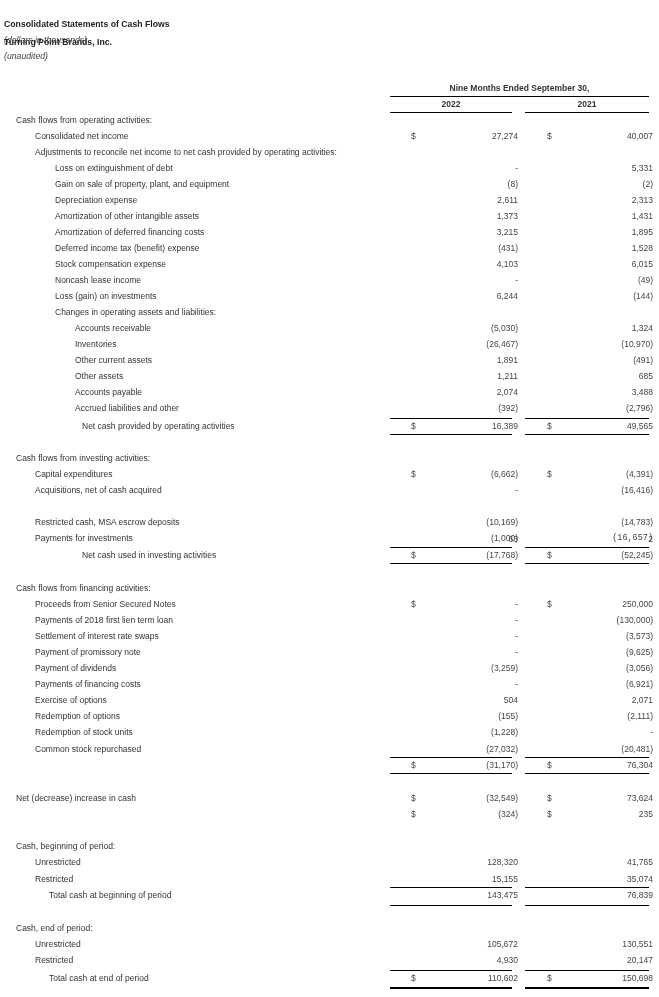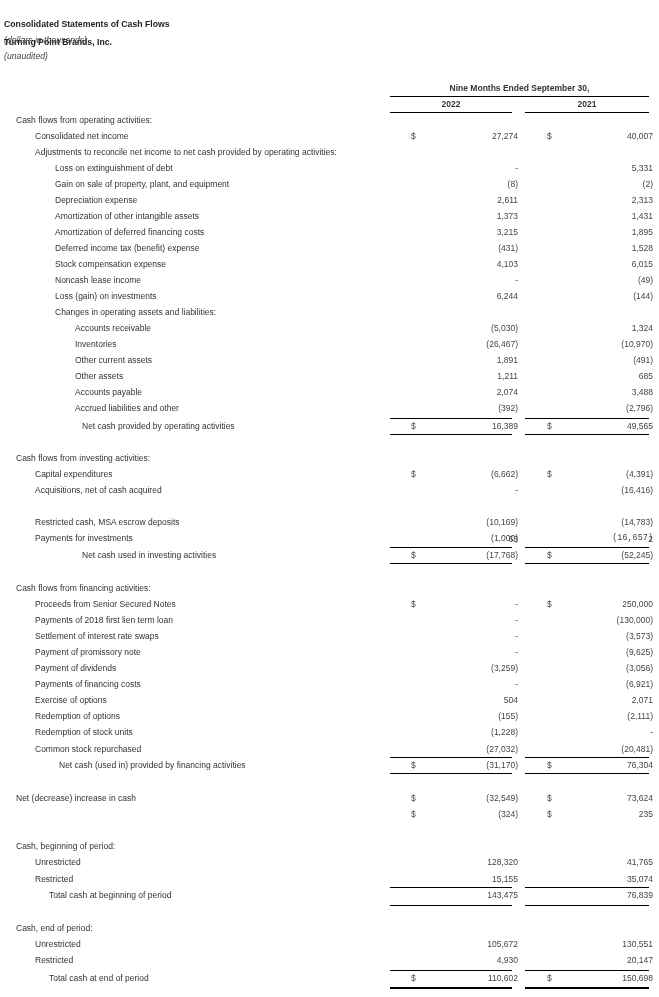--- a/index.html
+++ b/index.html
@@ -225,21 +225,20 @@
       <span class="lbl" style="left: 23px;">Redemption of stock units</span>
       <span class="val v1" style="left: 416px;">(1,228)</span>
       <span class="val v2" style="padding-right: 4px; left: 551px;">-</span>
     </div>
     <div class="row" style="top: 741px;">
       <span class="lbl" style="left: 23px;">Common stock repurchased</span>
       <span class="val v1" style="left: 416px;">(27,032)</span>
       <span class="val v2" style="left: 551px;">(20,481)</span>
     </div>
     <div class="row" style="top: 757px;">
-      <span class="lbl" style="left: 47px;">Net cash (used in) provided by financing activities</span>
       <span class="dol d1">$</span>
       <span class="val v1" style="left: 416px;">(31,170)</span>
       <span class="dol d2">$</span>
       <span class="val v2" style="padding-right: 4px; left: 551px;">76,304</span>
     </div>
     <div class="row" style="top: 790px;">
       <span class="lbl" style="left: 4px;">Net (decrease) increase in cash</span>
       <span class="dol d1">$</span>
       <span class="val v1" style="left: 416px;">(32,549)</span>
       <span class="dol d2">$</span>

